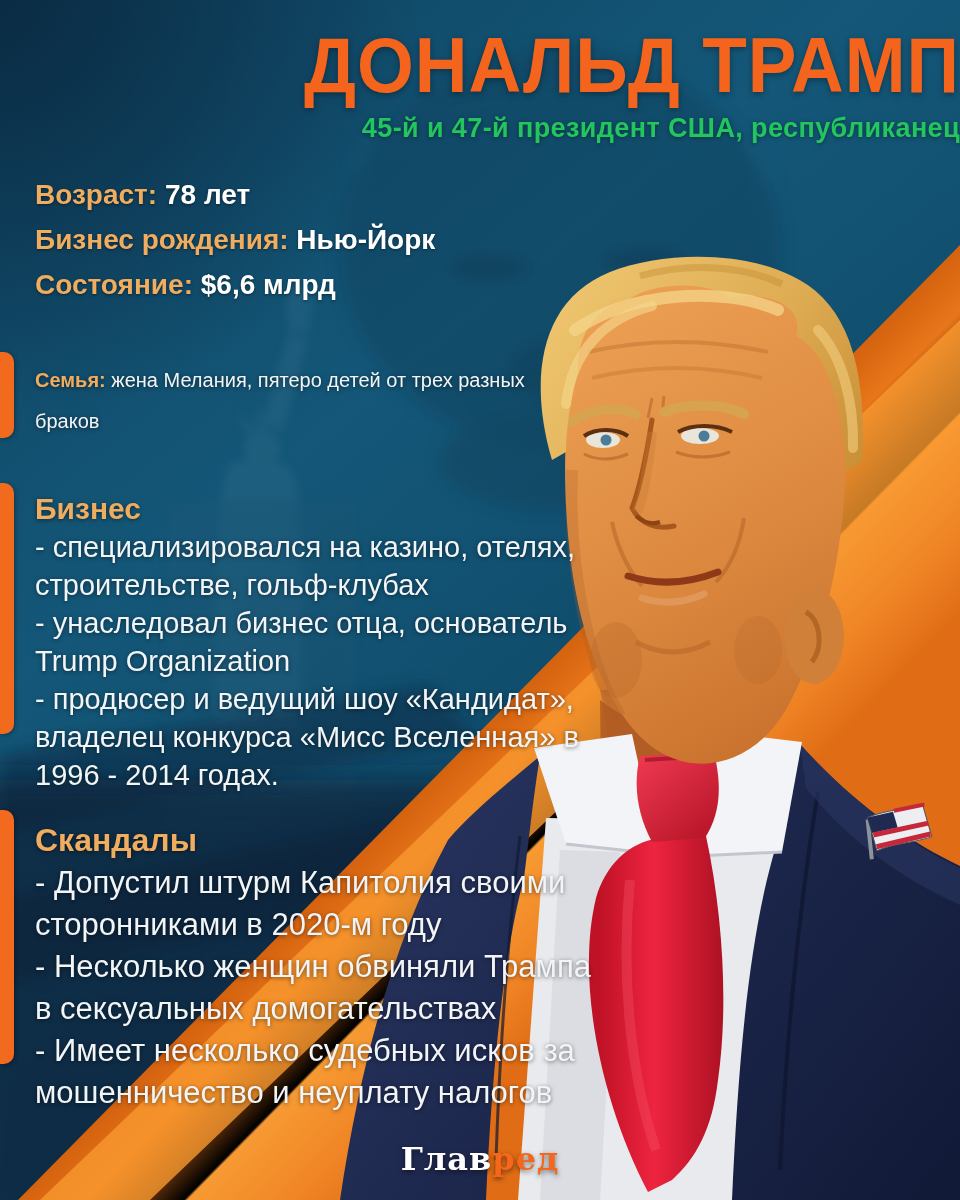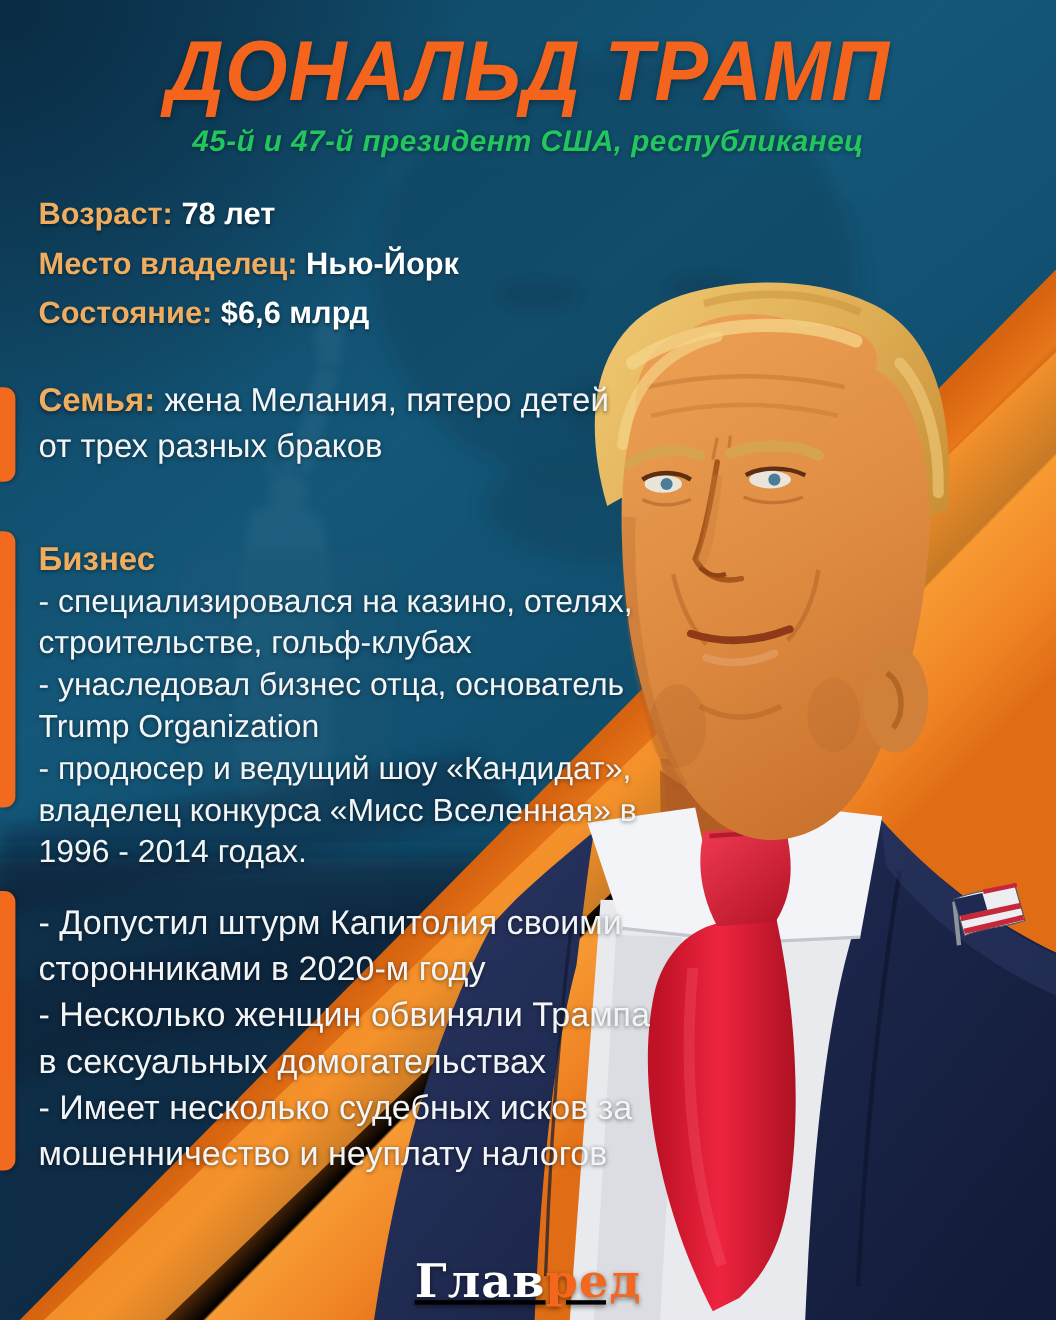--- a/index.html
+++ b/index.html
@@ -4,55 +4,55 @@
 <style>
   html,body{margin:0;padding:0;background:#222;}
   .canvas{
     position:relative;width:960px;height:1200px;overflow:hidden;
     font-family:"Liberation Sans",sans-serif;
     background:linear-gradient(160deg,#0f4763 0%,#145674 38%,#0f4a68 62%,#0b3click 80%,#0a3a55 100%);
   }
   svg.art{position:absolute;left:0;top:0;width:960px;height:1200px;display:block;}
   .txt{position:absolute;z-index:5;}
   
-  .hdr{left:0;top:28px;width:960px;text-align:center;font-style:italic;}
+  .hdr{left:0;top:28px;width:960px;text-align:right;}
   .hdr h1{
     margin:0;color:#f4641c;font-size:73px;font-weight:800;letter-spacing:1px;
     transform:scaleY(1.06);line-height:1.0;
     text-shadow:0 2px 6px rgba(0,0,0,.35);
   }
   .hdr p{
     margin:12px 0 0 0;color:#22c55e;font-size:27px;font-weight:700;letter-spacing:.4px;
     text-shadow:0 1px 4px rgba(0,0,0,.4);
   }
   
   .stats{left:35px;top:172px;width:520px;font-size:28px;line-height:45px;
     text-shadow:0 1px 3px rgba(0,0,0,.45);}
   .stats .label{color:#f0ad5f;font-weight:700;}
   .stats .value{color:#ffffff;font-weight:700;}
   
   .gold{color:#f0ad5f;font-weight:700;}
   .sec{color:#f2f5f7;text-shadow:0 1px 4px rgba(0,0,0,.5);}
-  .sec-family{left:35px;top:344px;width:520px;font-size:30px;line-height:41px;font-weight:400;}
+  .sec-family{left:35px;top:360px;width:520px;font-size:20px;line-height:41px;font-weight:400;}
   .sec-business{left:35px;top:490px;width:548px;font-size:29px;line-height:38px;font-weight:400;}
   .sec-business h2{margin:0 0 0 0;font-size:30px;line-height:38px;}
   .sec-business p{margin:0;}
   .sec-scandals{left:35px;top:818px;width:566px;font-size:31px;line-height:42px;font-weight:400;}
   .sec-scandals h2{margin:0;font-size:32px;line-height:44px;}
   .sec-scandals p{margin:0;}
   
   .tab{position:absolute;left:0;width:14px;background:#f26a1e;border-radius:0 10px 10px 0;z-index:4;
        box-shadow:1px 1px 4px rgba(0,0,0,.35);}
   .tab-family{top:352px;height:86px;}
   .tab-business{top:483px;height:251px;}
   .tab-scandals{top:810px;height:254px;}
   
   .logo{left:0;top:1140px;width:960px;text-align:center;z-index:6;
-        font-family:"DejaVu Serif",serif;font-weight:700;font-size:42px;letter-spacing:1px;
-        text-shadow:0 2px 5px rgba(0,0,0,.5);text-decoration:underline;}
+        font-family:"DejaVu Serif",serif;font-weight:700;font-size:32px;letter-spacing:1px;
+        text-shadow:0 2px 5px rgba(0,0,0,.5);}
   .logo .w{color:#ffffff;}
   .logo .o{color:#f4671d;}
 </style>
 </head>
 <body>
 
 <div class="canvas">
 
   <svg class="art" viewBox="0 0 960 1200" aria-hidden="true">
     <defs>
@@ -228,21 +228,21 @@
     <h1>ДОНАЛЬД ТРАМП</h1>
     <p>45-й и 47-й президент США, республиканец</p>
   </header>
 
   <div class="txt stats">
     <div>
       <span class="label">Возраст:</span>
       <span class="value">78 лет</span>
     </div>
     <div>
-      <span class="label">Место владелец:</span>
+      <span class="label">Бизнес рождения:</span>
       <span class="value">Нью-Йорк</span>
     </div>
     <div>
       <span class="label">Состояние:</span>
       <span class="value">$6,6 млрд</span>
     </div>
   </div>
 
   <div class="tab tab-family"></div>
   <div class="txt sec sec-family">
@@ -253,20 +253,21 @@
   <div class="tab tab-business"></div>
   <div class="txt sec sec-business">
     <h2 class="gold">Бизнес</h2>
     <p>- специализировался на казино, отелях, строительстве, гольф-клубах</p>
     <p>- унаследовал бизнес отца, основатель Trump Organization</p>
     <p>- продюсер и ведущий шоу «Кандидат», владелец конкурса «Мисс Вселенная» в 1996 - 2014 годах.</p>
   </div>
 
   <div class="tab tab-scandals"></div>
   <div class="txt sec sec-scandals">
+    <h2 class="gold">Скандалы</h2>
     <p>- Допустил штурм Капитолия своими сторонниками в 2020-м году</p>
     <p>- Несколько женщин обвиняли Трампа в сексуальных домогательствах</p>
     <p>- Имеет несколько судебных исков за мошенничество и неуплату налогов</p>
   </div>
 
   <div class="txt logo">
     <span class="w">Глав</span><span class="o">ред</span>
   </div>
 
 </div>

